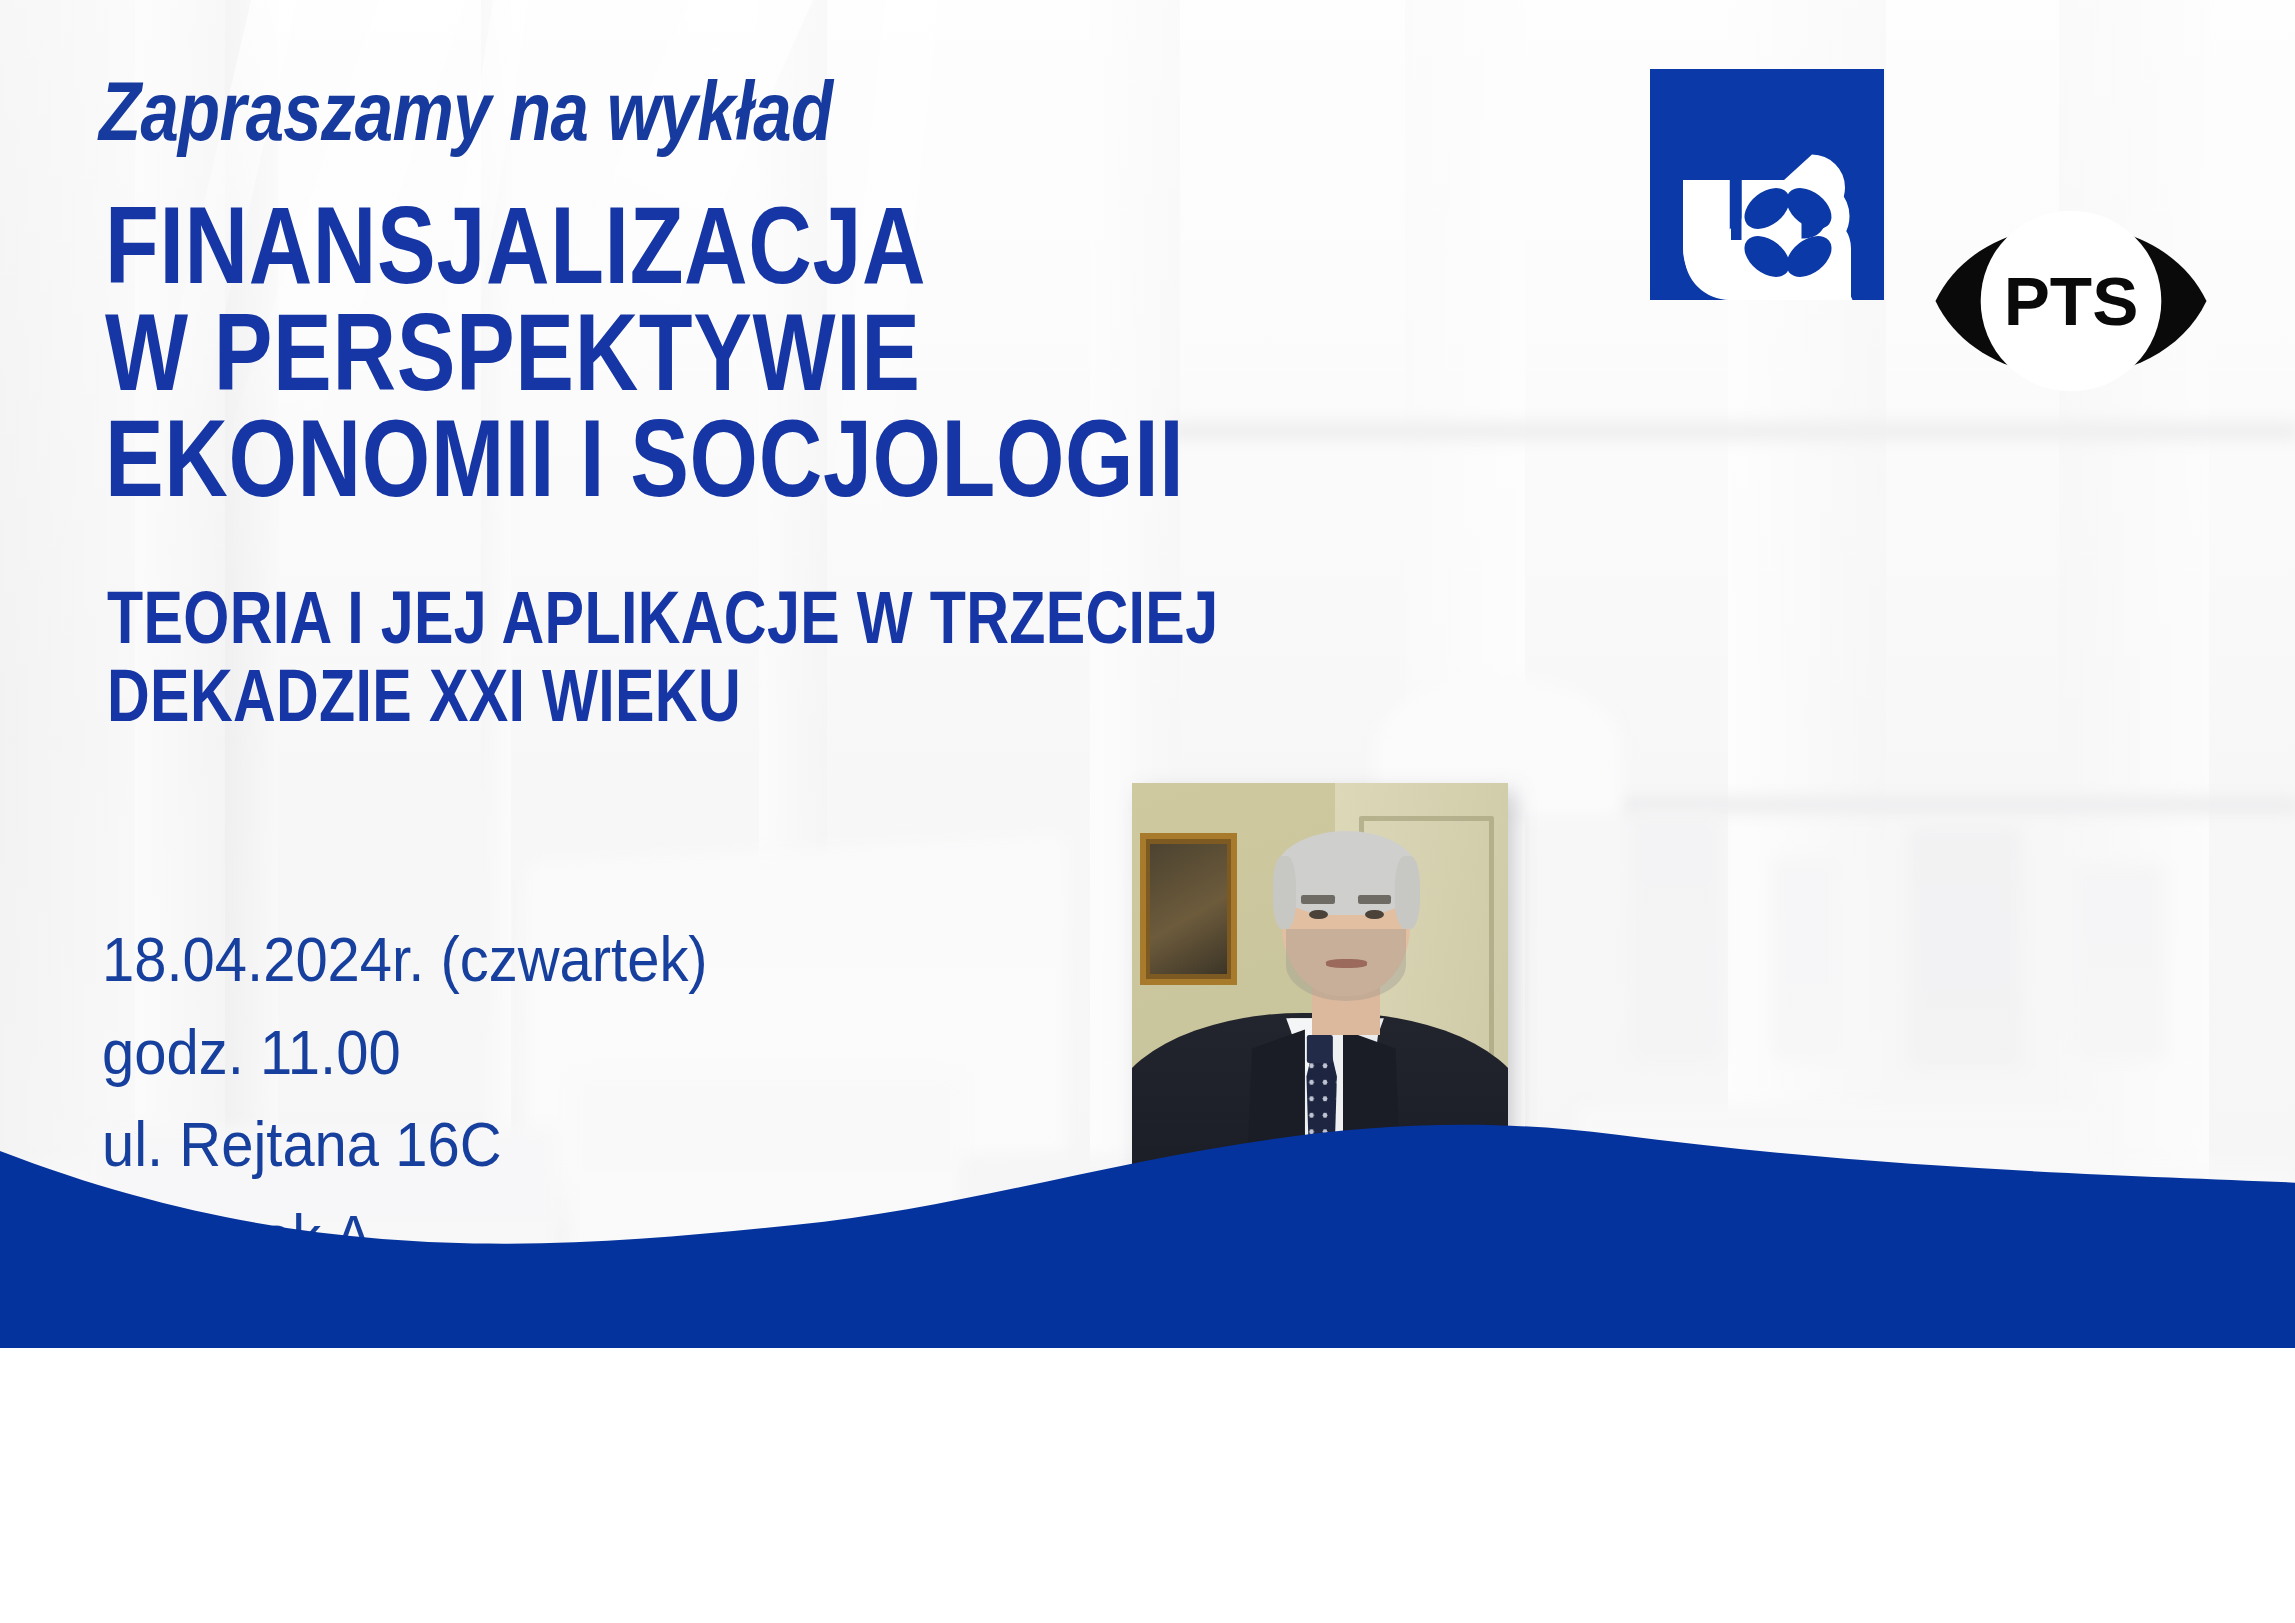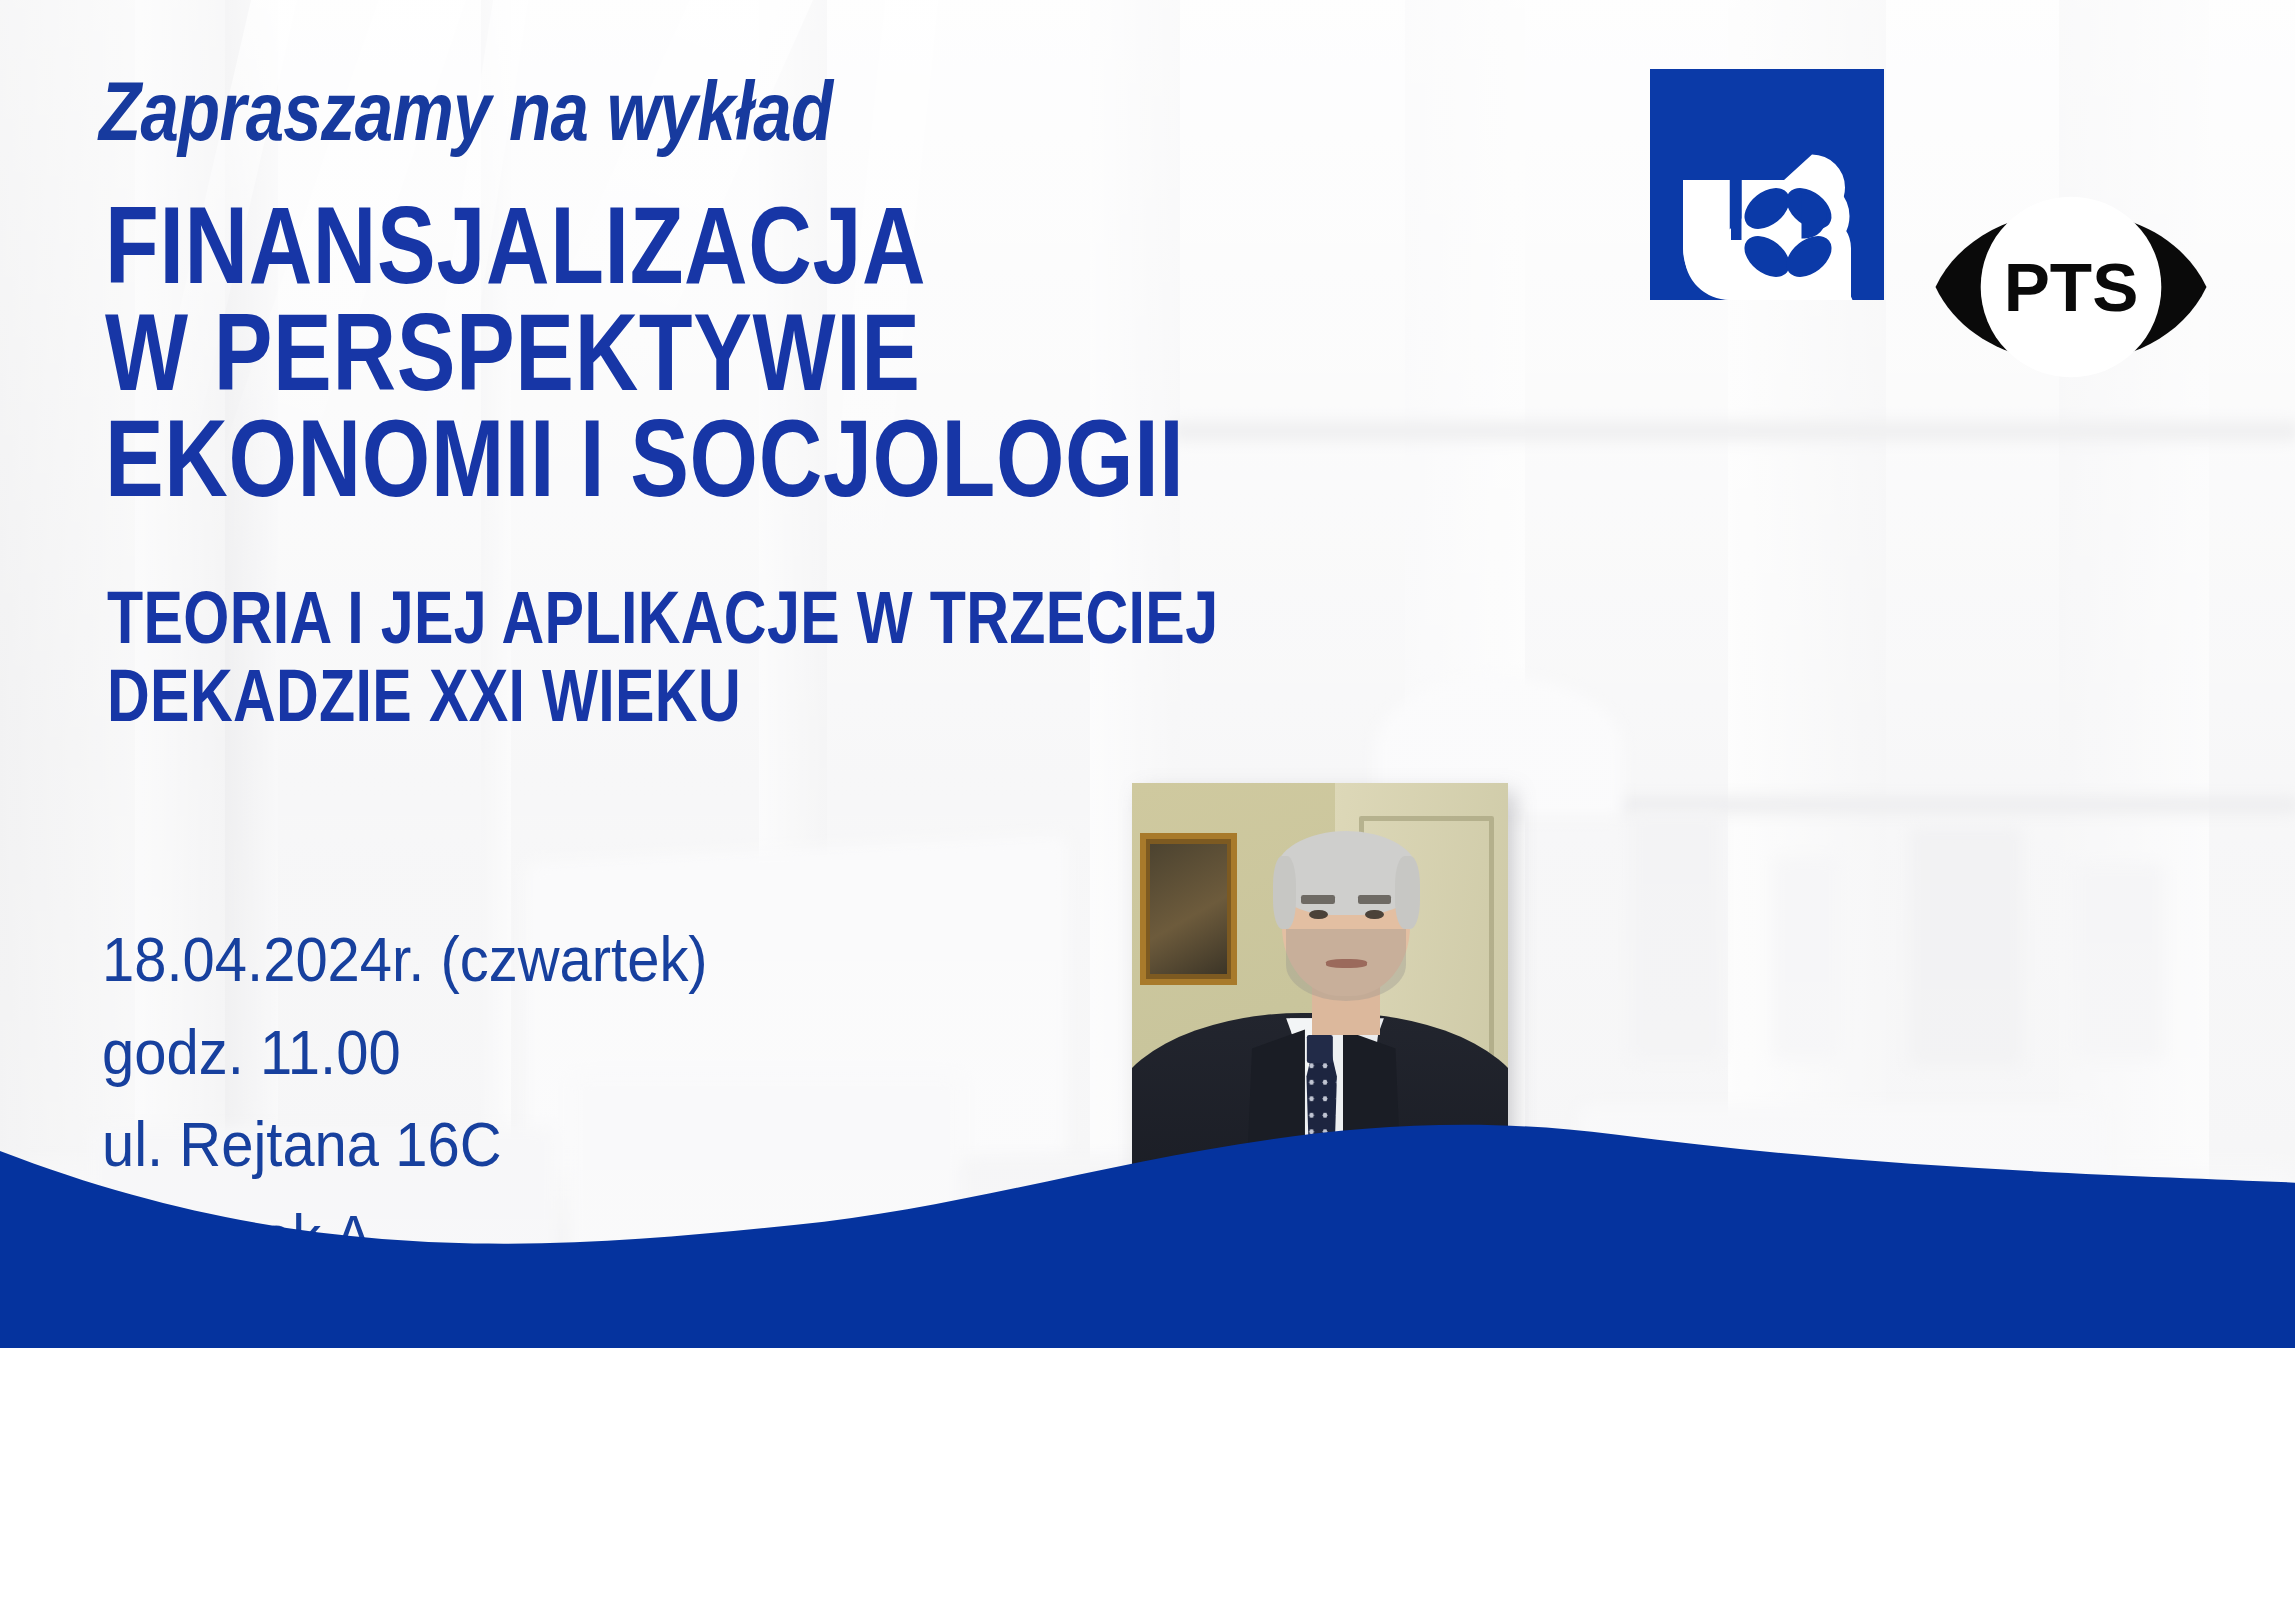--- a/index.html
+++ b/index.html
@@ -154,21 +154,21 @@
             background-image:radial-gradient(circle,rgba(220,224,235,.85) 22%,transparent 24%);
             background-size:13.5px 16.5px;}
   .ph-knot{position:absolute;left:50%;top:45%;width:7%;height:5%;transform:translateX(-50%);background:#222b48;border-radius:2.3px;}
   .ph-lapel-l{position:absolute;left:30%;top:44%;width:16%;height:34%;background:#1a1d25;
             clip-path:polygon(100% 0%,100% 60%,0% 100%,12% 10%);}
   .ph-lapel-r{position:absolute;left:56%;top:44%;width:16%;height:34%;background:#1a1d25;
             clip-path:polygon(0% 0%,88% 10%,100% 100%,0% 60%);}
 
   
   .ur-logo{position:absolute;left:1650px;top:69px;width:234px;height:231px;background:#0B3AA8;}
-  .pts-logo{position:absolute;left:1931px;top:147px;width:280px;height:280px;}
+  .pts-logo{position:absolute;left:1931px;top:161px;width:280px;height:280px;}
 
   
   [data-name]{box-sizing:border-box;}
 </style>
 </head>
 <body>
 
 <div class="poster" data-name="poster-canvas">
 
   <div class="bg" data-name="background-photo">

